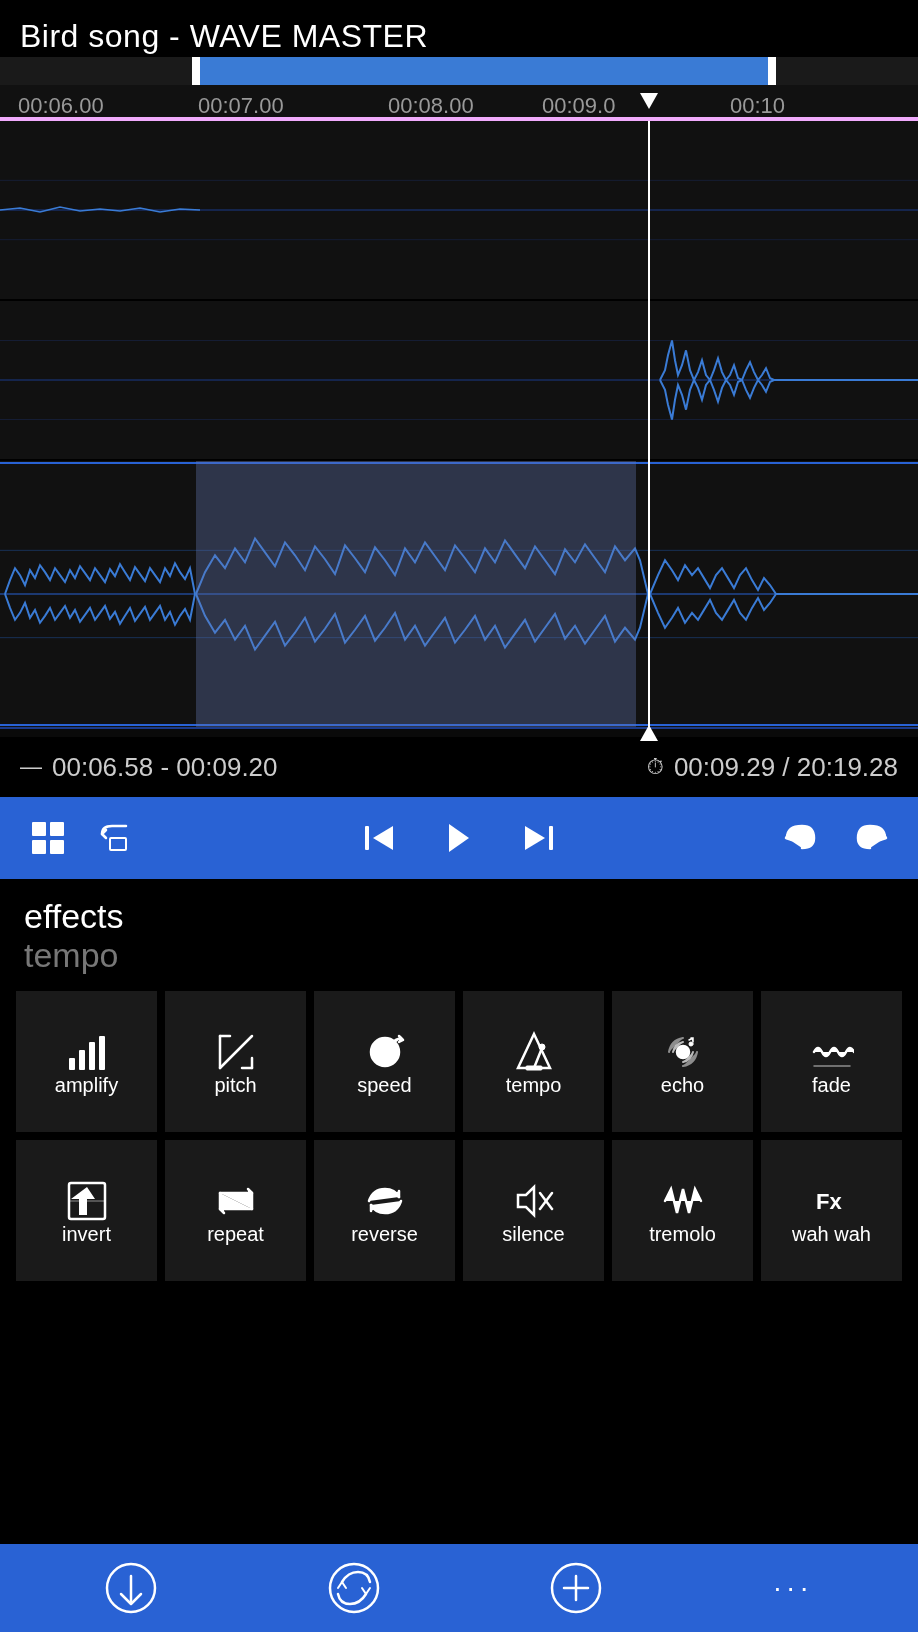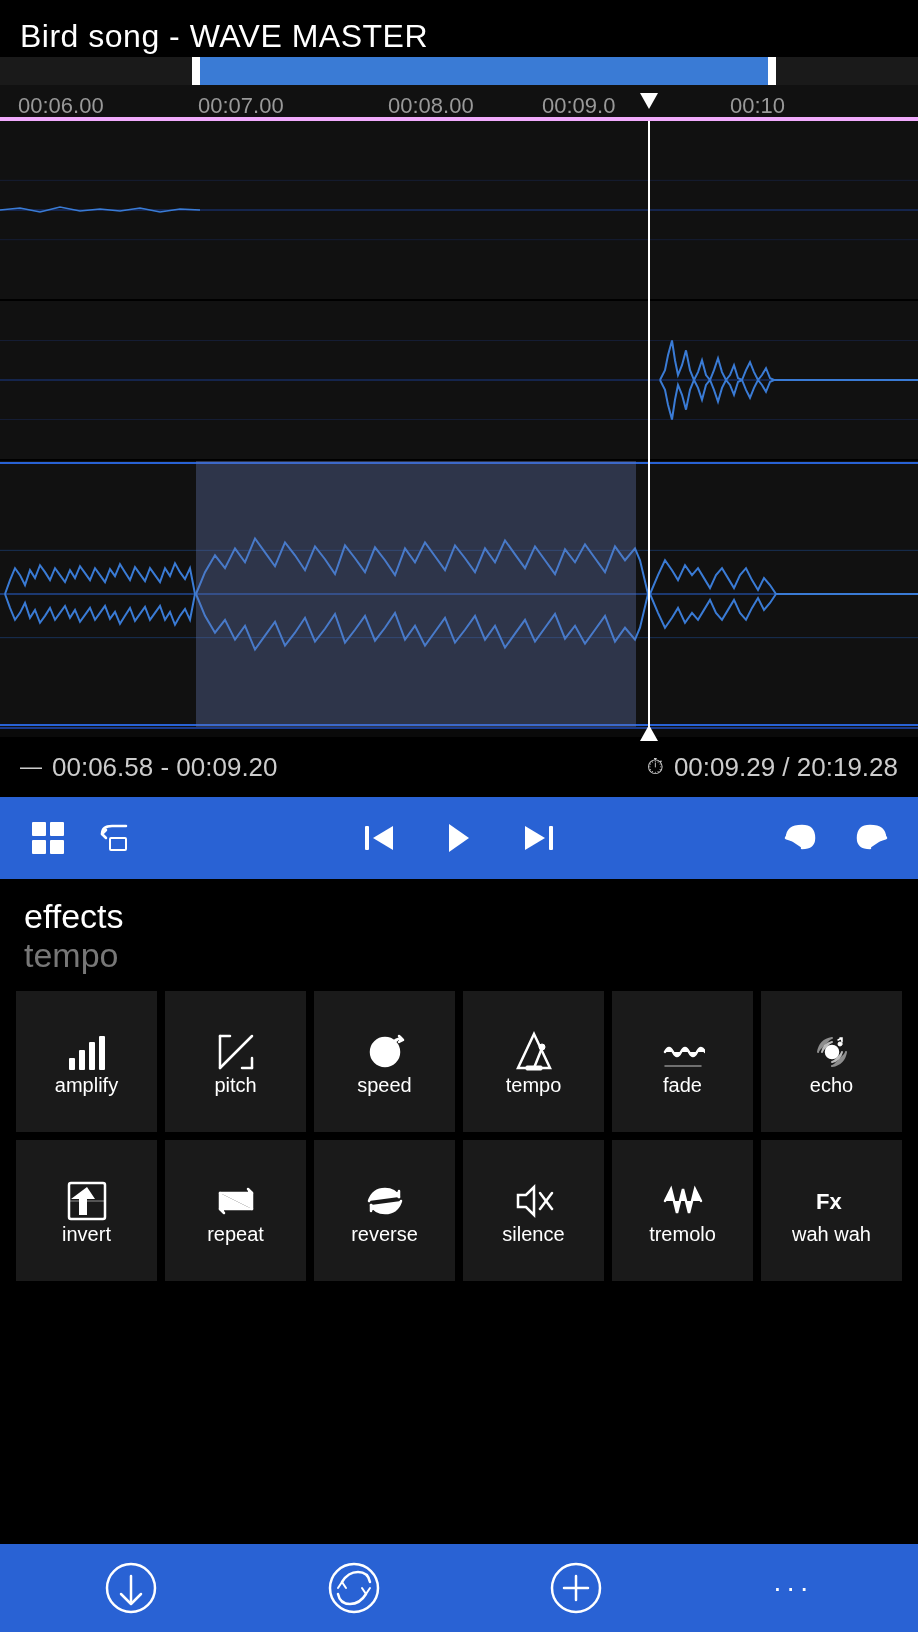--- a/index.html
+++ b/index.html
@@ -534,42 +534,42 @@
       <line x1="22" y1="38" x2="30" y2="18" stroke="#fff" stroke-width="2.5" stroke-linecap="round"></line>
       <circle cx="30" cy="17" r="3" fill="#fff"></circle>
 
       <rect x="14" y="36" width="16" height="4" rx="1"></rect>
     </svg>
     <span class="effect-label">tempo</span>
   </button>
 
   <button class="effect-btn">
     <svg viewBox="0 0 44 44" fill="none" stroke="#fff" stroke-linecap="round">
-
-      <path d="M4 22 Q8 14 12 22 Q16 30 20 22 Q24 14 28 22 Q32 30 36 22 Q40 14 44 22" stroke-width="2.5"></path>
-
-      <line x1="4" y1="36" x2="40" y2="36" stroke-width="1.5" opacity="0.5"></line>
-    </svg>
-    <span class="effect-label">fade</span>
-  </button>
-
-  <button class="effect-btn">
-    <svg viewBox="0 0 44 44" fill="none" stroke="#fff" stroke-linecap="round">
       <circle cx="22" cy="22" r="6" stroke-width="2.5"></circle>
       <path d="M12 22 Q14 14 22 12" stroke-width="2" opacity="0.7"></path>
       <path d="M8 22 Q10 10 22 8" stroke-width="2" opacity="0.5"></path>
       <path d="M32 22 Q30 30 22 32" stroke-width="2" opacity="0.7"></path>
       <path d="M36 22 Q34 34 22 36" stroke-width="2" opacity="0.5"></path>
       <circle cx="30" cy="14" r="2" fill="#fff"></circle>
       <path d="M28 10 L32 8 M30 8 L32 8 L32 12" stroke="#fff" stroke-width="1.5"></path>
     </svg>
     <span class="effect-label">echo</span>
   </button>
 
   <button class="effect-btn">
+    <svg viewBox="0 0 44 44" fill="none" stroke="#fff" stroke-linecap="round">
+
+      <path d="M4 22 Q8 14 12 22 Q16 30 20 22 Q24 14 28 22 Q32 30 36 22 Q40 14 44 22" stroke-width="2.5"></path>
+
+      <line x1="4" y1="36" x2="40" y2="36" stroke-width="1.5" opacity="0.5"></line>
+    </svg>
+    <span class="effect-label">fade</span>
+  </button>
+
+  <button class="effect-btn">
     <svg viewBox="0 0 44 44" fill="#fff">
 
       <rect x="4" y="4" width="36" height="36" rx="2" fill="none" stroke="#fff" stroke-width="2.5"></rect>
       <polygon points="22,8 30,20 22,20 22,36 14,36 14,20 6,20" fill="#fff"></polygon>
       <line x1="4" y1="22" x2="40" y2="22" stroke="#fff" stroke-width="1" opacity="0.5"></line>
     </svg>
     <span class="effect-label">invert</span>
   </button>
 
   <button class="effect-btn">

